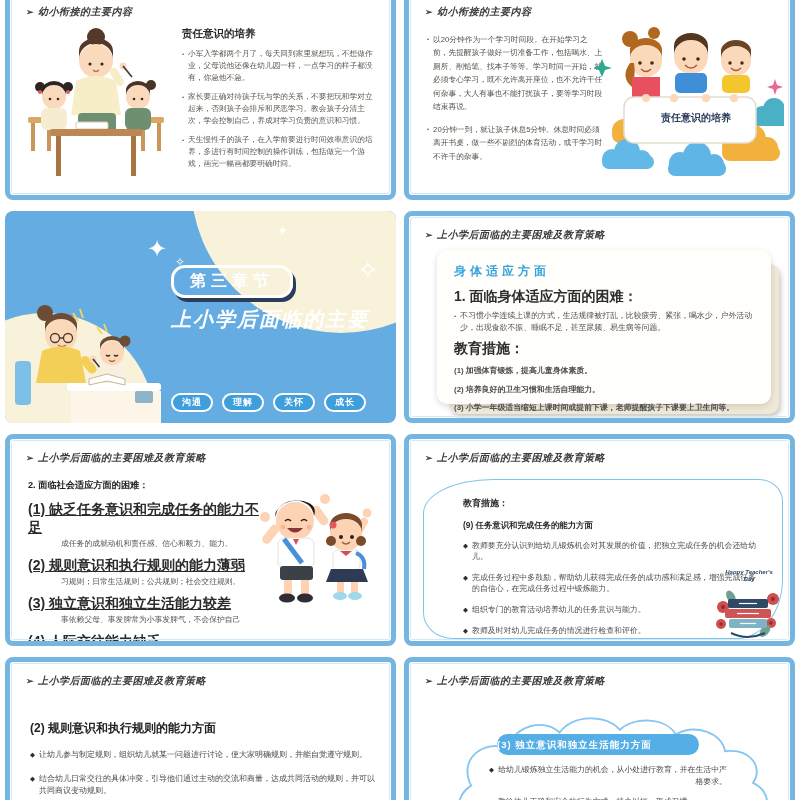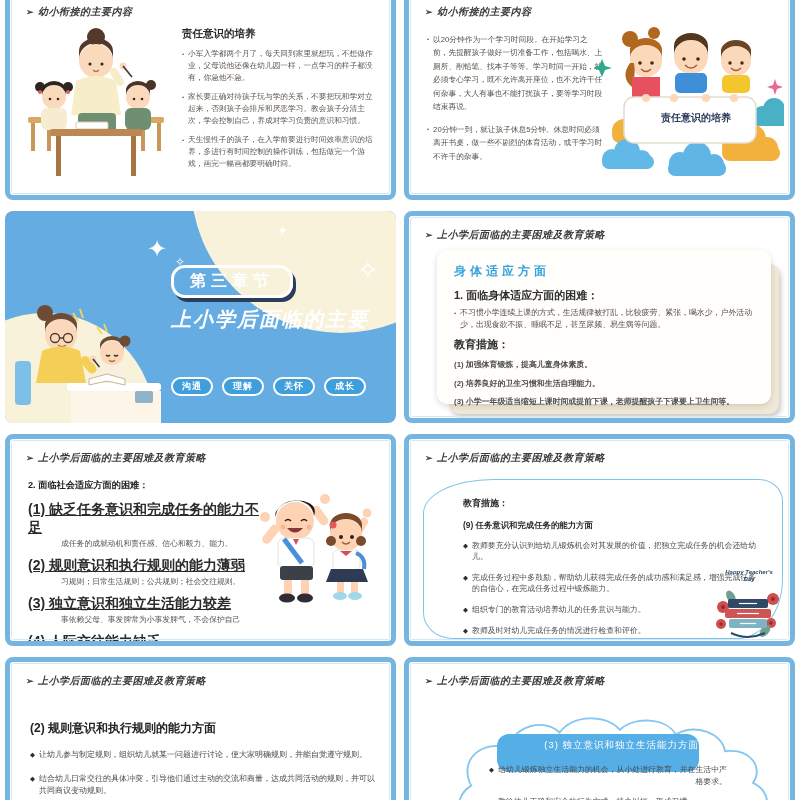--- a/index.html
+++ b/index.html
@@ -30,33 +30,33 @@
   .s2-sign-text { position:absolute; left:222px; top:118px; width:130px; text-align:center; font-size:10px; font-weight:bold; color:#2c3d5b; z-index:4; }
 
   
   .chapter { background:#64ace2; }
   .blob { position:absolute; background:#f8f2da; border-radius:50%; }
   .blob.tr { width:300px; height:300px; right:-95px; top:-178px; }
   .blob.bl { width:220px; height:220px; left:-70px; bottom:-110px; }
   .badge { position:absolute; left:166px; top:54px; padding:3px 16px; border:3px solid #fff; border-radius:14px; box-shadow:3px 4px 0 #2b3d5b; color:#fff; font-weight:bold; font-size:16px; letter-spacing:5px; }
   .ch-title { position:absolute; left:166px; top:96px; font-size:20px; font-weight:bold; font-style:italic; color:#fff; letter-spacing:2px; line-height:1.25; }
   .tags { position:absolute; left:166px; top:166px; display:flex; gap:9px; }
-  .tag { border:2px solid #fff; background:#3f9fdc; color:#fff; border-radius:10px; font-size:9px; font-weight:bold; padding:1px 9px; letter-spacing:1px; }
+  .tag { border:2px solid #fff; background:#3f9fdc; color:#fff; border-radius:10px; font-size:9px; font-weight:bold; padding:1px 9px; letter-spacing:1px;margin-top:16px; }
   .spark { position:absolute; color:#fff; z-index:3; }
   .sp1 { left:142px; top:24px; font-size:24px; }
   .sp2 { left:170px; top:44px; font-size:12px; }
   .sp3 { left:272px; top:12px; font-size:13px; }
   .sp4 { left:352px; top:44px; font-size:26px; }
   .s3-illu { position:absolute; left:4px; bottom:0; z-index:2; }
 
   
   .back-card { position:absolute; left:40px; top:48px; width:330px; height:150px; background:#efe8d6; border-radius:10px; box-shadow:2px 3px 5px rgba(0,0,0,.22); }
   .main-card { position:absolute; left:28px; top:34px; width:334px; height:154px; background:#fffefa; border-radius:10px; box-shadow:0 2px 6px rgba(0,0,0,.14); padding:13px 17px; }
   .main-card h3 { color:#35a3de; font-size:12px; letter-spacing:4px; margin-bottom:8px; }
-  .sub-bold { font-size:11px; font-weight:bold; color:#2d2d2d; margin-bottom:4px; }
+  .sub-bold { font-size:14px; font-weight:bold; color:#2d2d2d; margin-bottom:4px; }
   .main-card .b { margin-bottom:6px; }
   .main-card .b p, .measure { font-size:7.9px; line-height:1.5; color:#4d4d4d; }
   .measure { margin-top:7px;font-weight:bold; }
 
   
   .s5-text { position:absolute; left:18px; top:40px; width:232px; }
   .s5-text h3 { font-size:9.2px; color:#222; margin-bottom:9px; }
   .s5-item .h { font-size:14px; font-weight:bold; color:#2b2b2b; margin-bottom:2px;text-decoration:underline; }
   .s5-item .d { font-size:7.8px; color:#56504a; margin-bottom:7px; line-height:1.4;margin-left:33px; }
   .s5-illu { position:absolute; right:8px; top:44px; }
@@ -73,21 +73,21 @@
   .sticker svg { position:absolute; left:0; top:8px; }
 
   
   .s7-text { position:absolute; left:20px; top:58px; width:348px; }
   .s7-text h3 { font-size:12px; color:#222; margin-bottom:12px; }
   .s7-text .b { margin-bottom:10px;margin-top:12px; }
   .s7-text .b p { font-size:8px; color:#4a4a4a; line-height:1.5; }
 
   
   .s8-cloud { position:absolute; left:18px; top:26px; z-index:1; }
-  .s8-pill { position:absolute; left:88px; top:72px; width:202px; height:38px; background:#55aee5; border-radius:12px; color:#fff; font-size:9.5px; font-weight:normal; text-align:right; line-height:21px; letter-spacing:1px; z-index:3; }
+  .s8-pill { position:absolute; left:88px; top:72px; width:202px; height:21px; background:#55aee5; border-radius:12px; color:#fff; font-size:9.5px; font-weight:bold; text-align:left; line-height:21px; letter-spacing:1px; z-index:3; }
   .s8-text { position:absolute; left:80px; top:102px; width:238px; z-index:3; }
   .s8-text .b { margin-bottom:8px; }
   .s8-text .b p { font-size:7.9px; color:#4d4d4d; line-height:1.5;text-align:right; }
 </style>
 </head>
 <body>
 
 <div class="page">
   <div class="grid">
 

